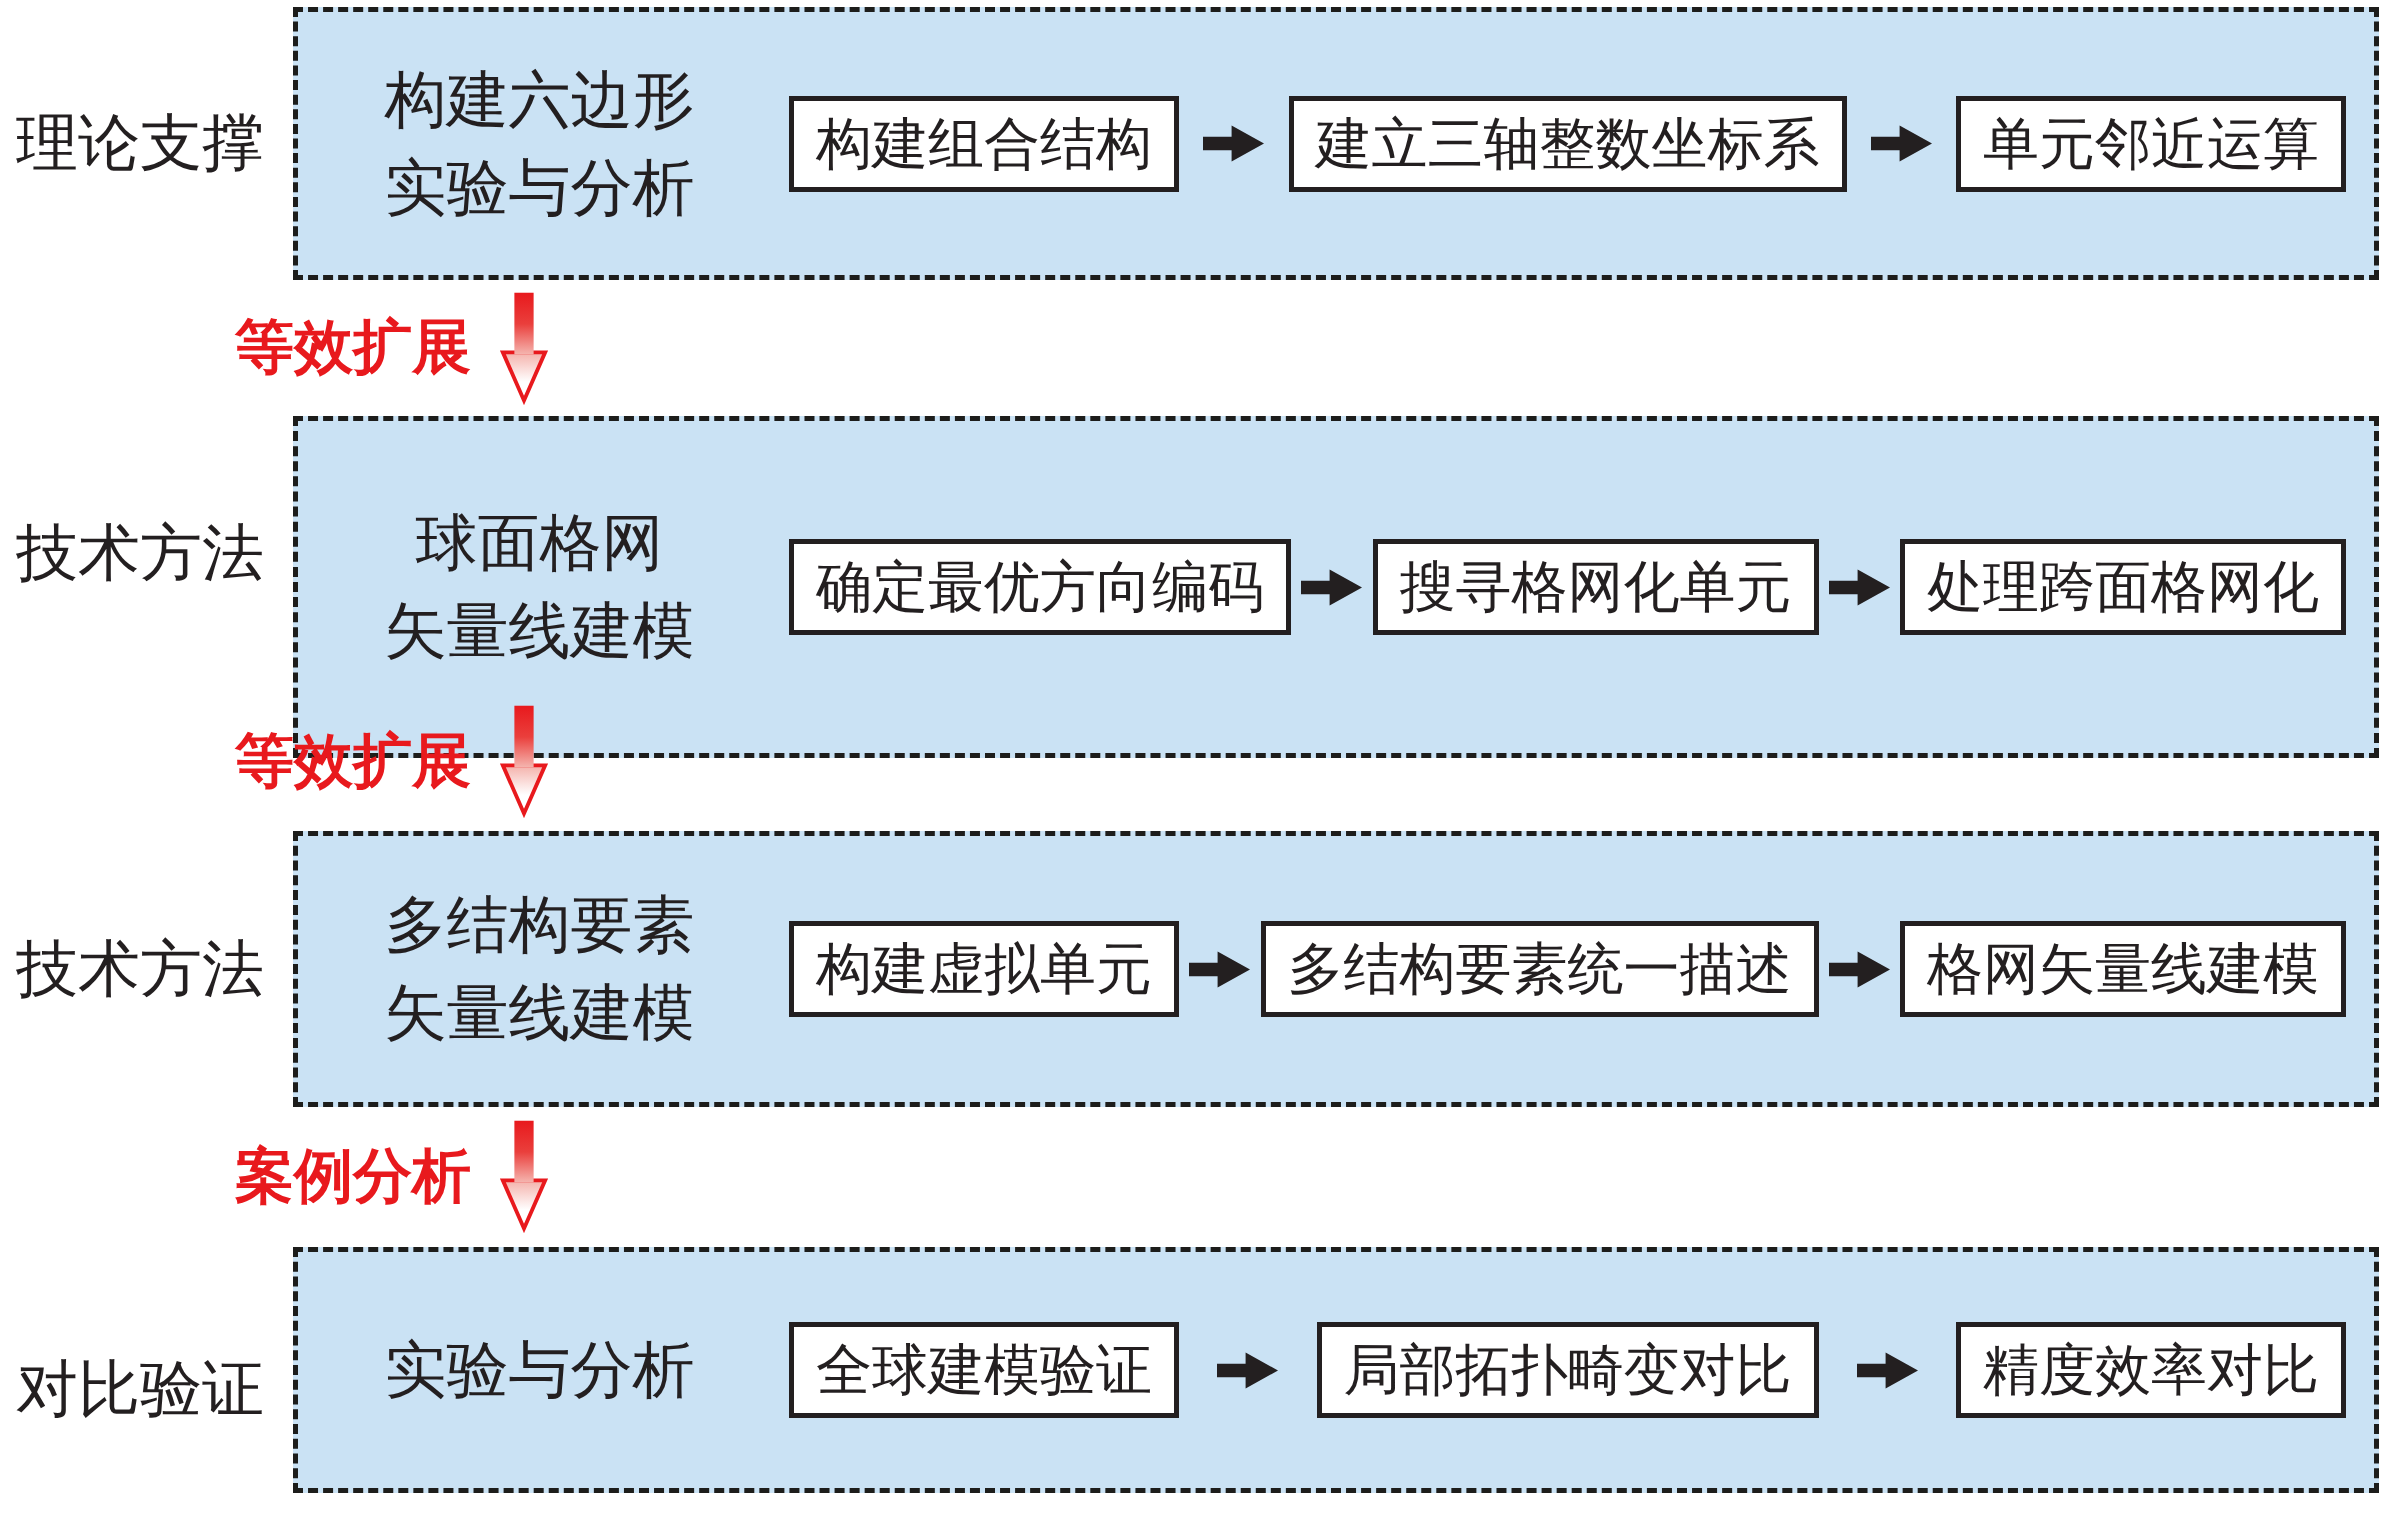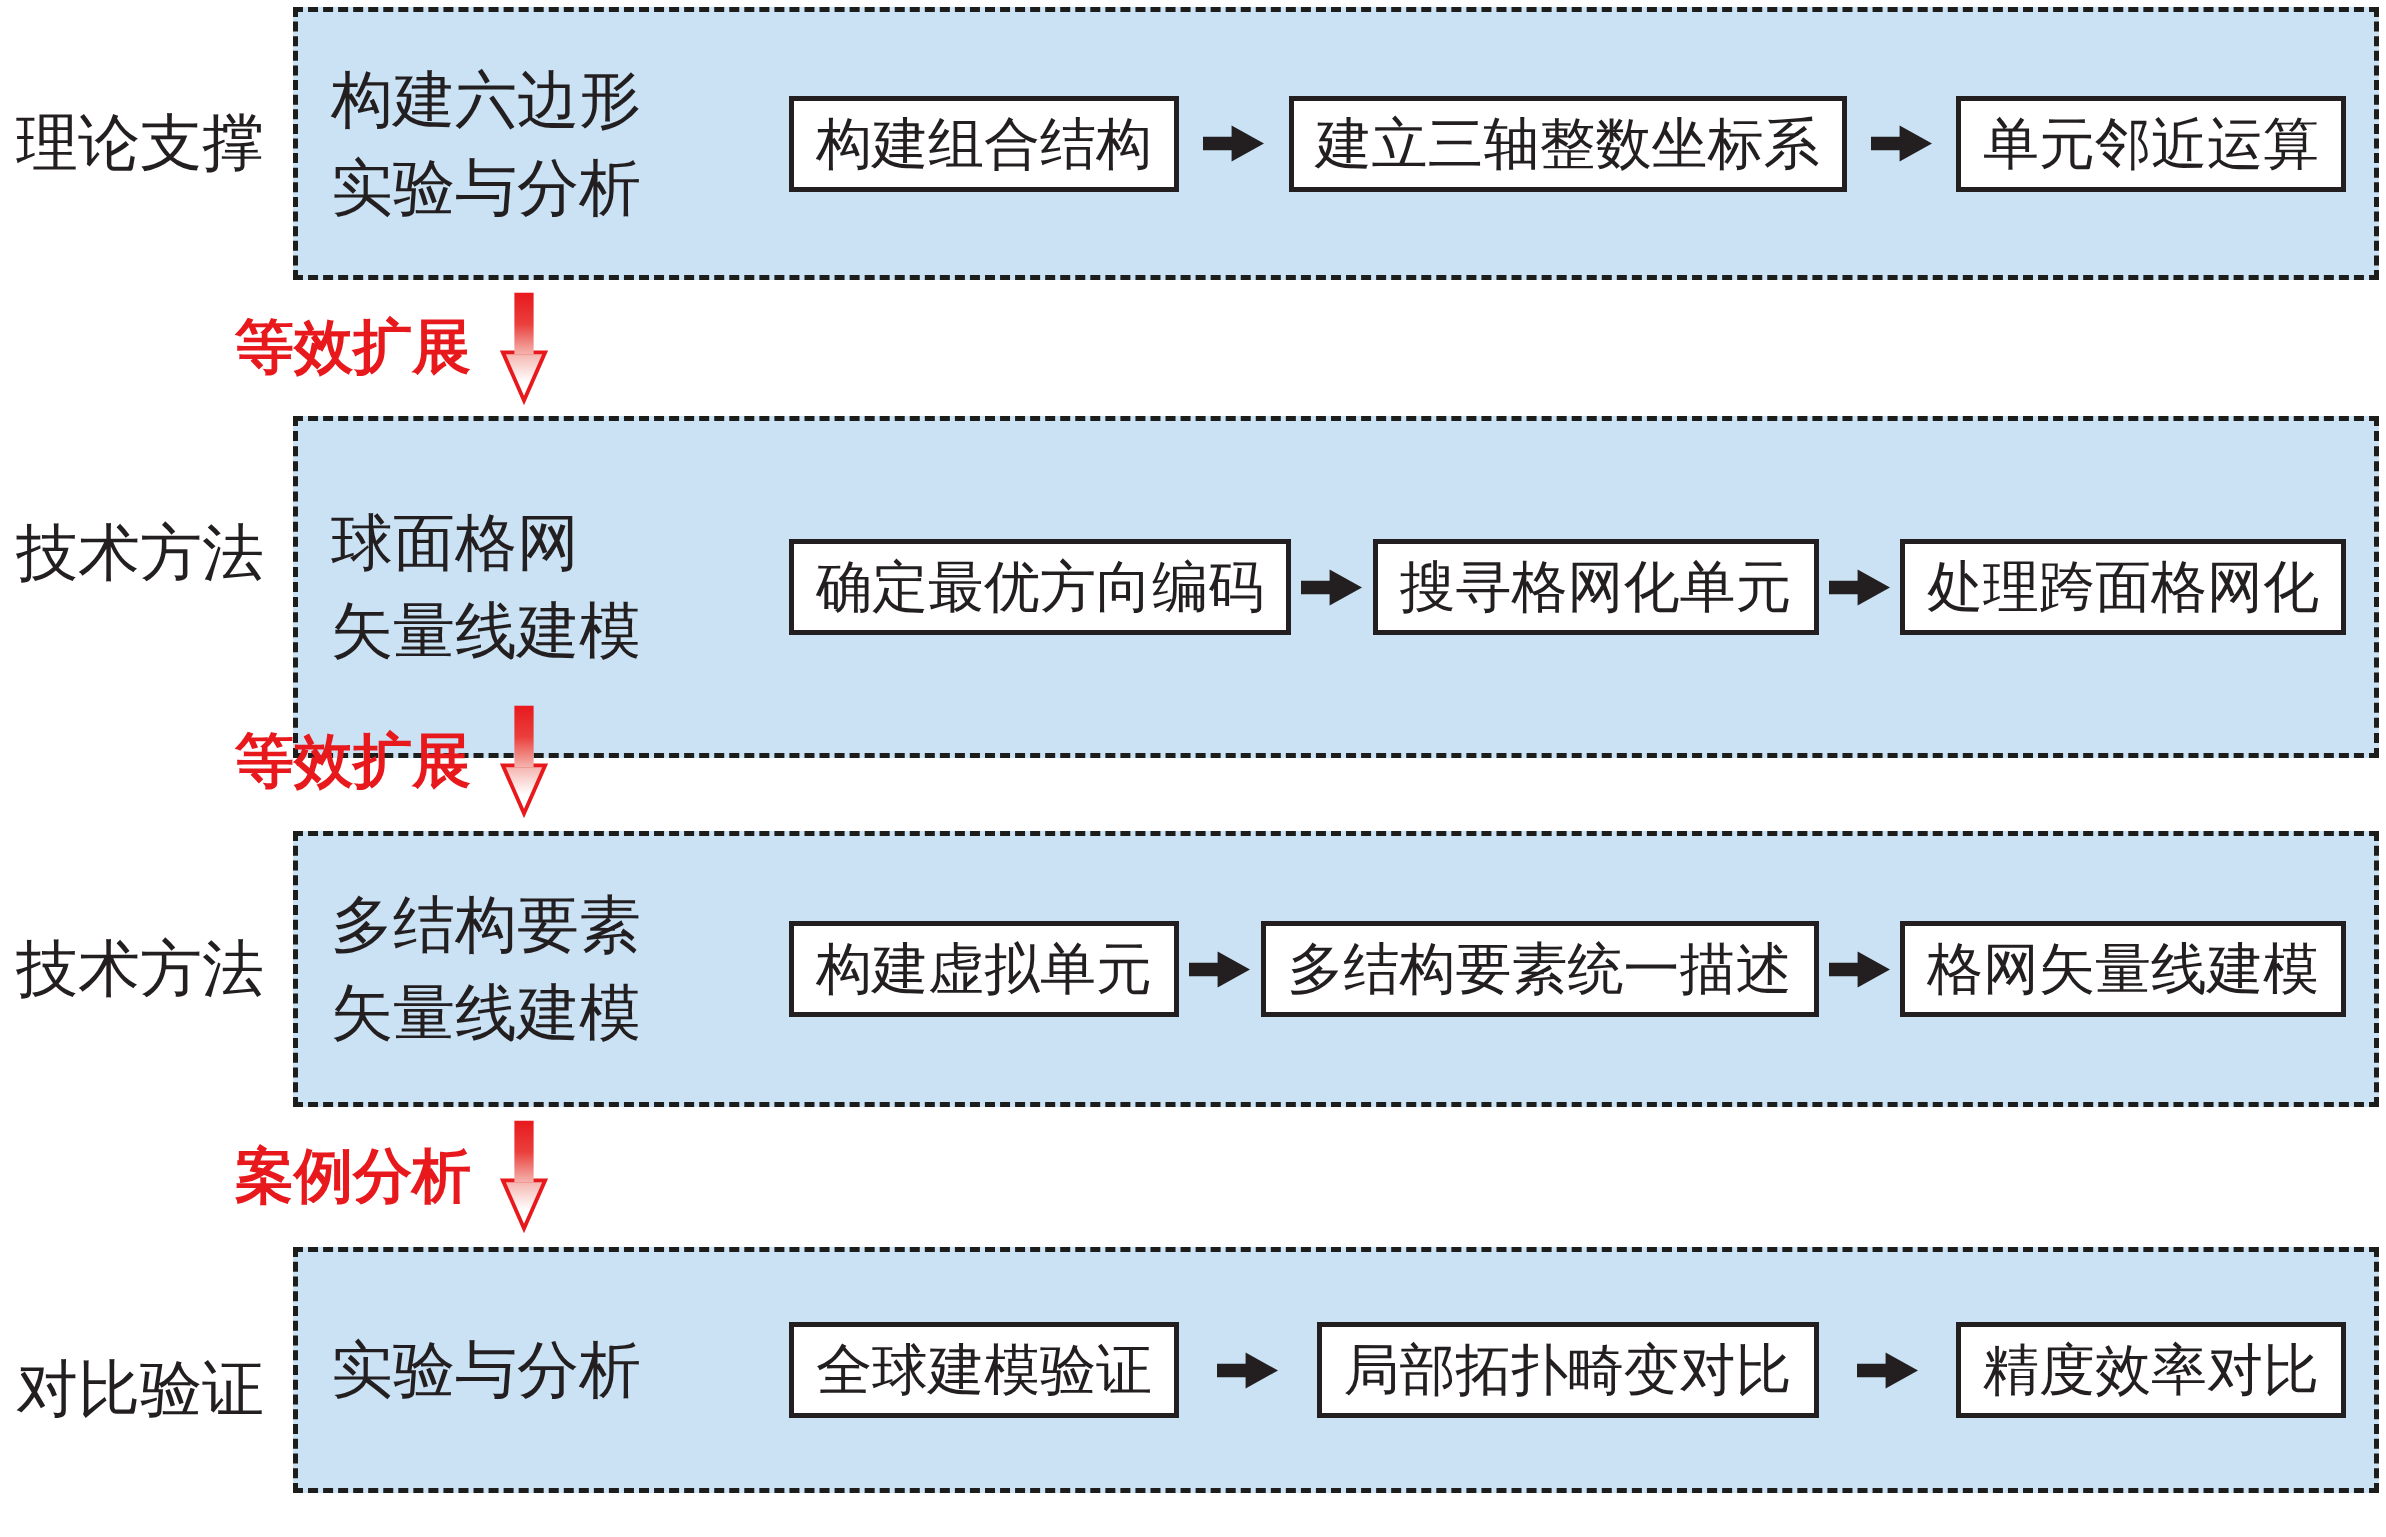--- a/index.html
+++ b/index.html
@@ -17,20 +17,21 @@
     box-sizing:border-box;
     background:#cae2f4;
     border:5.6px dashed #1d1d1b;
     display:flex;
     align-items:center;
   }
   .band-title{
     flex:none;
     width:417px;
     margin-left:33px;
+    text-align:center;
     font-size:62px;
     line-height:1.42;
   }
   .tline{display:block;}
   .tline:empty{display:none;}
   .flow{
     flex:1;
     display:flex;
     align-items:center;
     justify-content:space-between;

